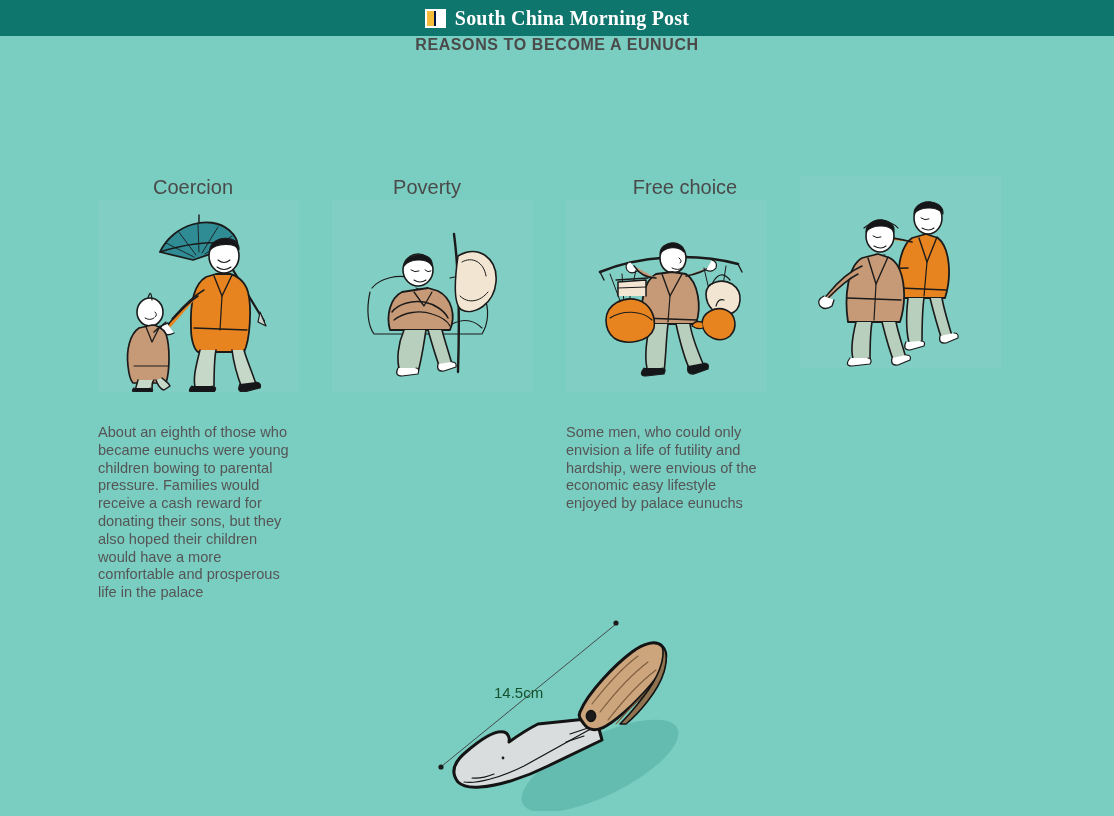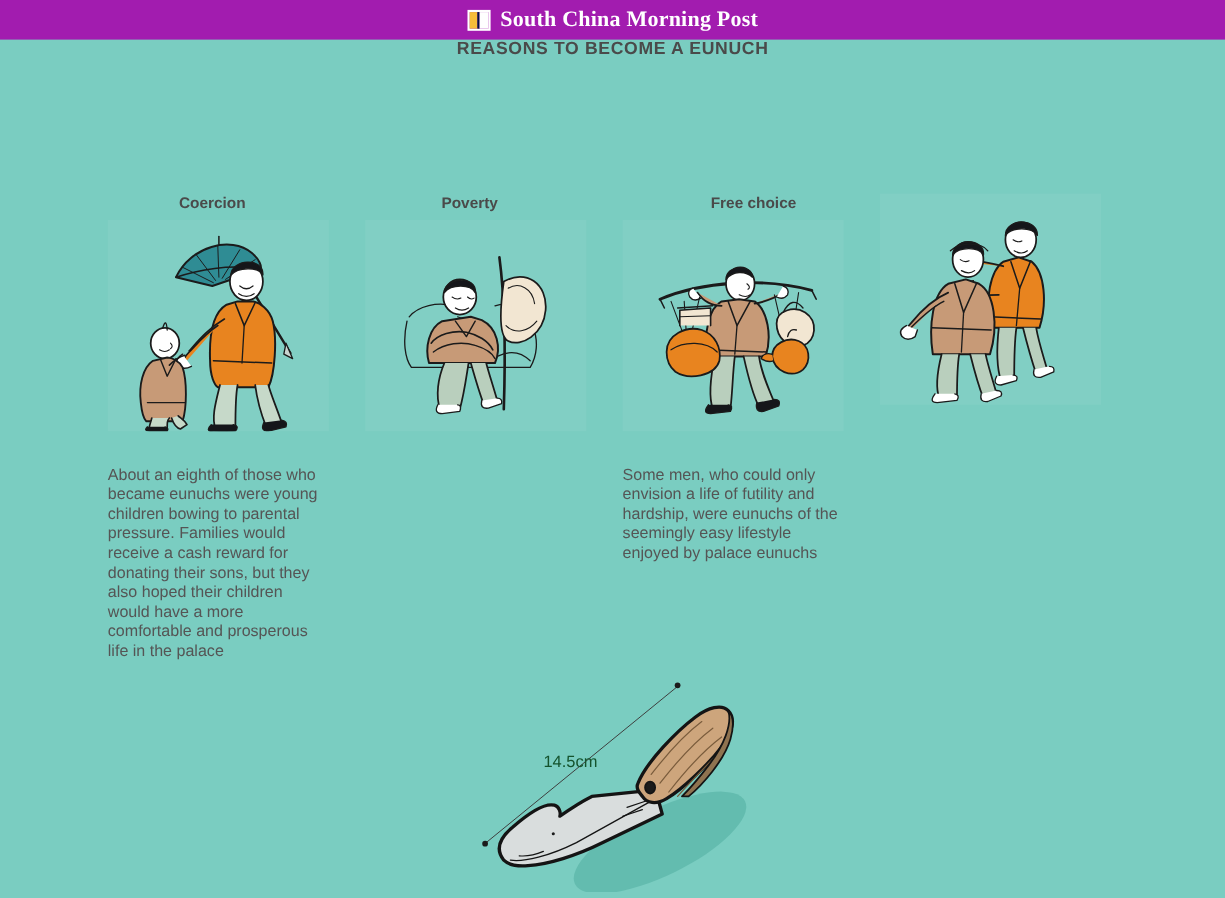--- a/index.html
+++ b/index.html
@@ -8,21 +8,21 @@
     height: 816px;
     overflow: hidden;
     font-family: "Liberation Sans", sans-serif;
     background: #7acdc1;
   }
   .page { position: relative; width: 1114px; height: 816px; background: #7acdc1; }
 
   
   .masthead {
     height: 36px;
-    background: #a21caf;
+    background: #0f766e;
     display: flex;
     align-items: center;
     justify-content: center;
     gap: 9px;
   }
   .brand-mark {
     width: 21px; height: 19px;
     border: 2px solid #ffffff;
     display: flex;
   }
@@ -50,22 +50,22 @@
   
   .columns {
     position: absolute;
     top: 176px; left: 98px;
     width: 936px;
     display: flex;
   }
   .col { width: 244px; }
   .col-head {
     color: #4a4a4a;
-    font-size: 14px;
-    font-weight: bold;
+    font-size: 20px;
+    font-weight: normal;
     height: 24px;
   }
   .col:nth-child(1) .col-head,
   .col:nth-child(2) .col-head { text-align: center; padding-right: 44px; }
   .col:nth-child(3) .col-head,
   .col:nth-child(4) .col-head { text-align: center; padding-left: 4px; }
 
   .illo-frame {
     position: relative;
     width: 201px;
@@ -245,21 +245,21 @@
 
             <path d="M138 68 L144 94 M160 66 L156 92" stroke-width="1"></path>
             <path d="M140 94 C140 82 156 78 166 84 C178 92 176 110 164 114 C150 118 140 106 140 94 Z" fill="#f2e6d2" stroke-width="1.6"></path>
             <path d="M146 84 q8 -16 18 -4" stroke-width="1.2"></path>
             <path d="M136 124 C136 112 150 106 160 110 C170 114 172 128 164 136 C154 144 138 138 136 124 Z" fill="#e8841f" stroke-width="1.6"></path>
             <path d="M136 122 q-8 -2 -10 4 q6 4 11 2" fill="#e8841f" stroke-width="1.3"></path>
             <path d="M150 106 q2 -8 8 -6" stroke-width="1.2"></path>
           </g>
         </svg>
       </div>
-      <div class="col-body">Some men, who could only envision a life of futility and hardship, were eunuchs of the seemingly easy lifestyle enjoyed by palace eunuchs</div>
+      <div class="col-body">Some men, who could only envision a life of futility and hardship, were envious of the economic easy lifestyle enjoyed by palace eunuchs</div>
     </div>
 
     <div class="col">
       <div class="illo-frame">
         <svg viewBox="0 0 201 192">
           <g stroke="#1b1b1b" stroke-width="1.6" fill="none" stroke-linecap="round" stroke-linejoin="round">
 
             <ellipse cx="128" cy="42" rx="14" ry="16" fill="#ffffff"></ellipse>
             <path d="M114 38 C114 22 144 22 143 38 C138 30 120 30 114 38 Z" fill="#15161a" stroke-width="1.2"></path>
             <path d="M121 42 q4 3 8 1" stroke-width="1"></path>

